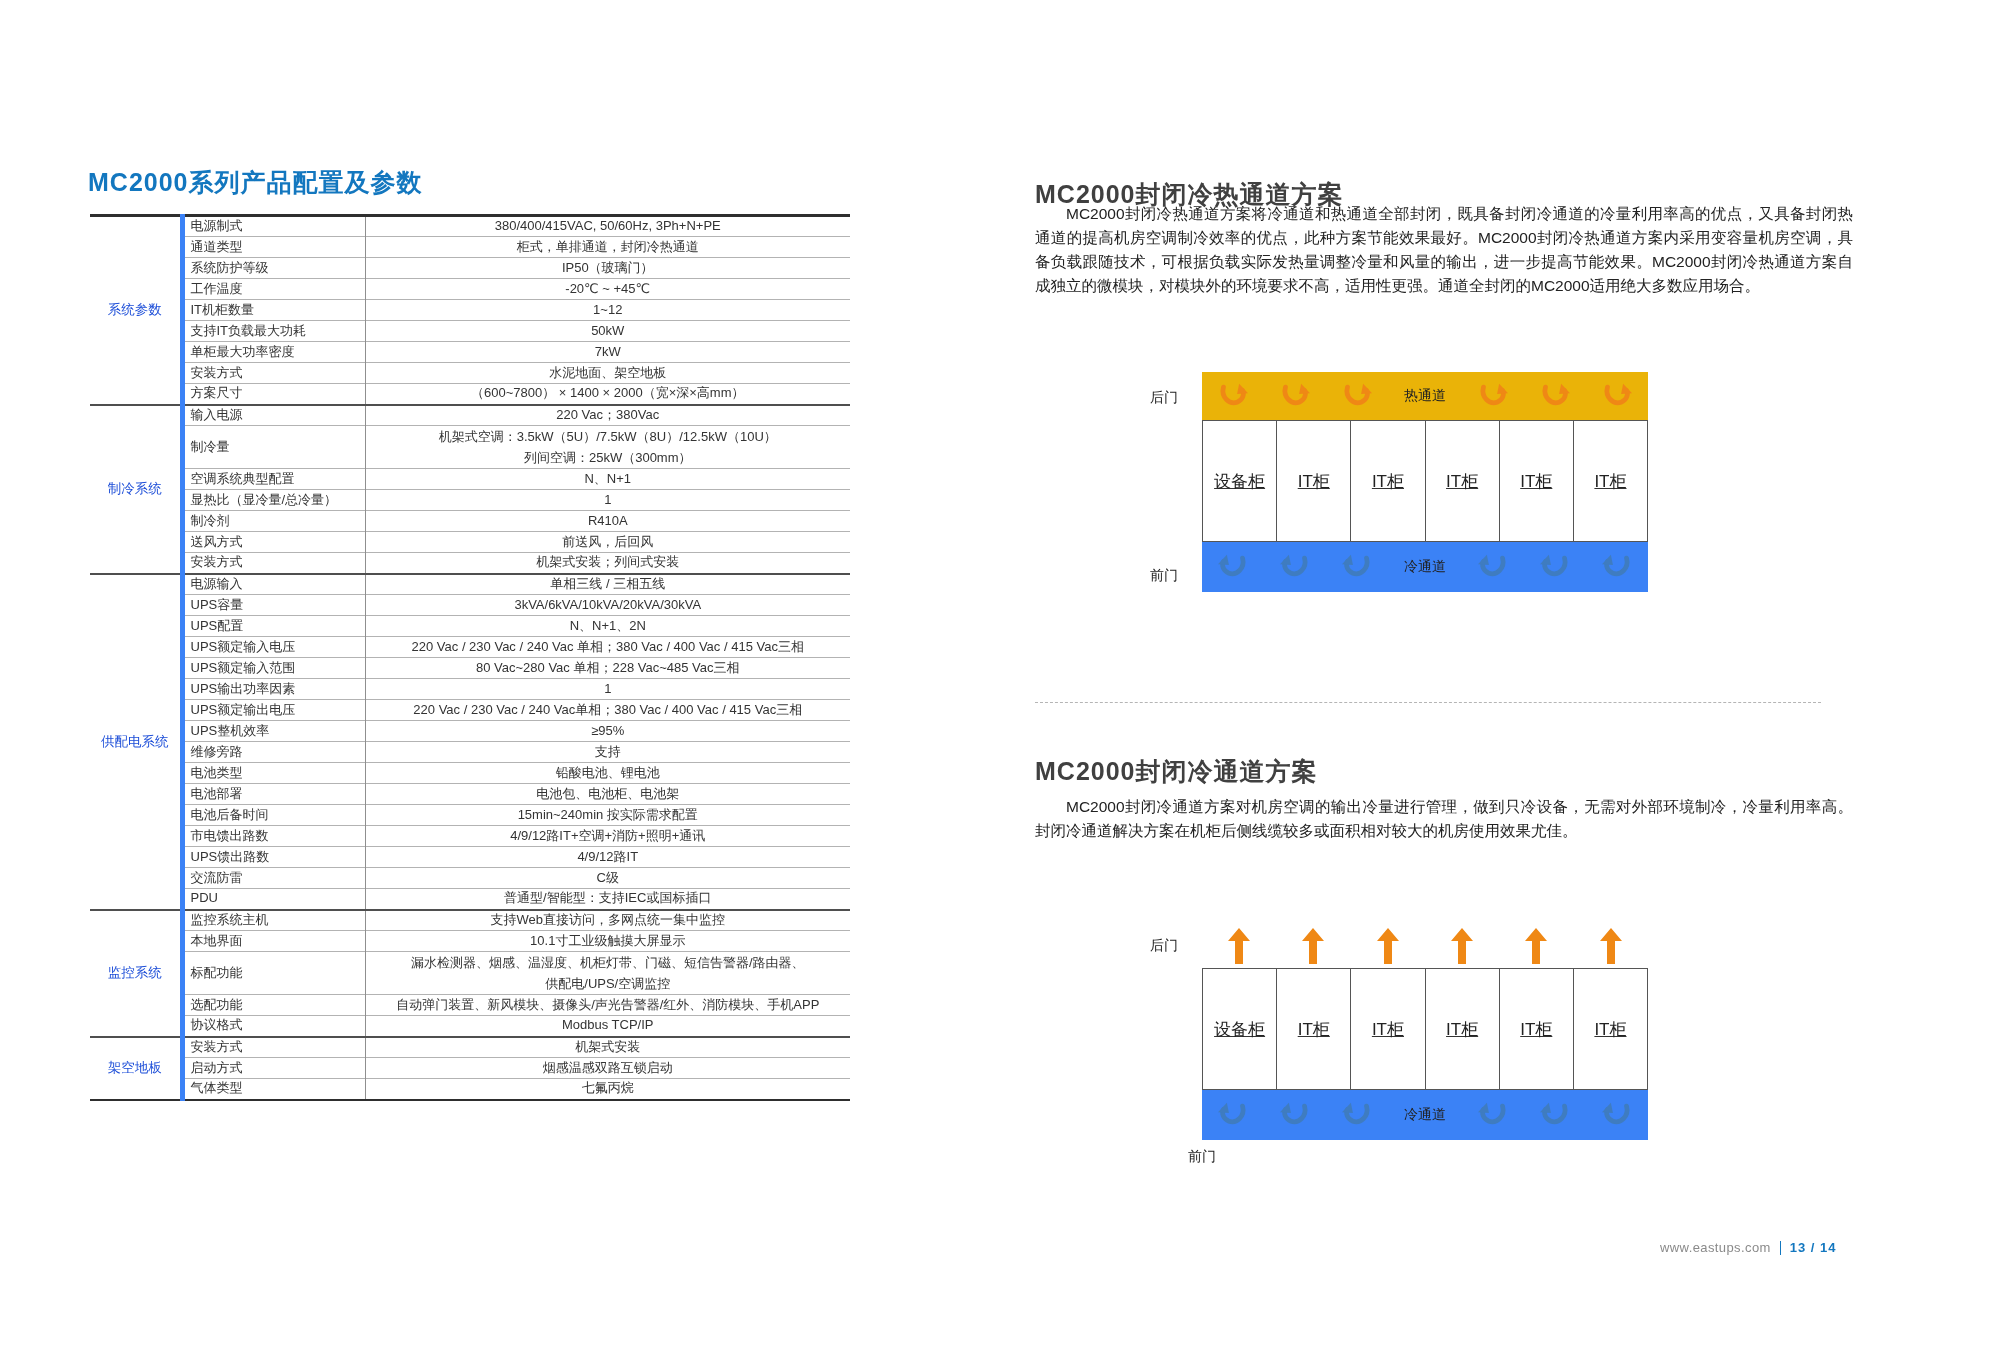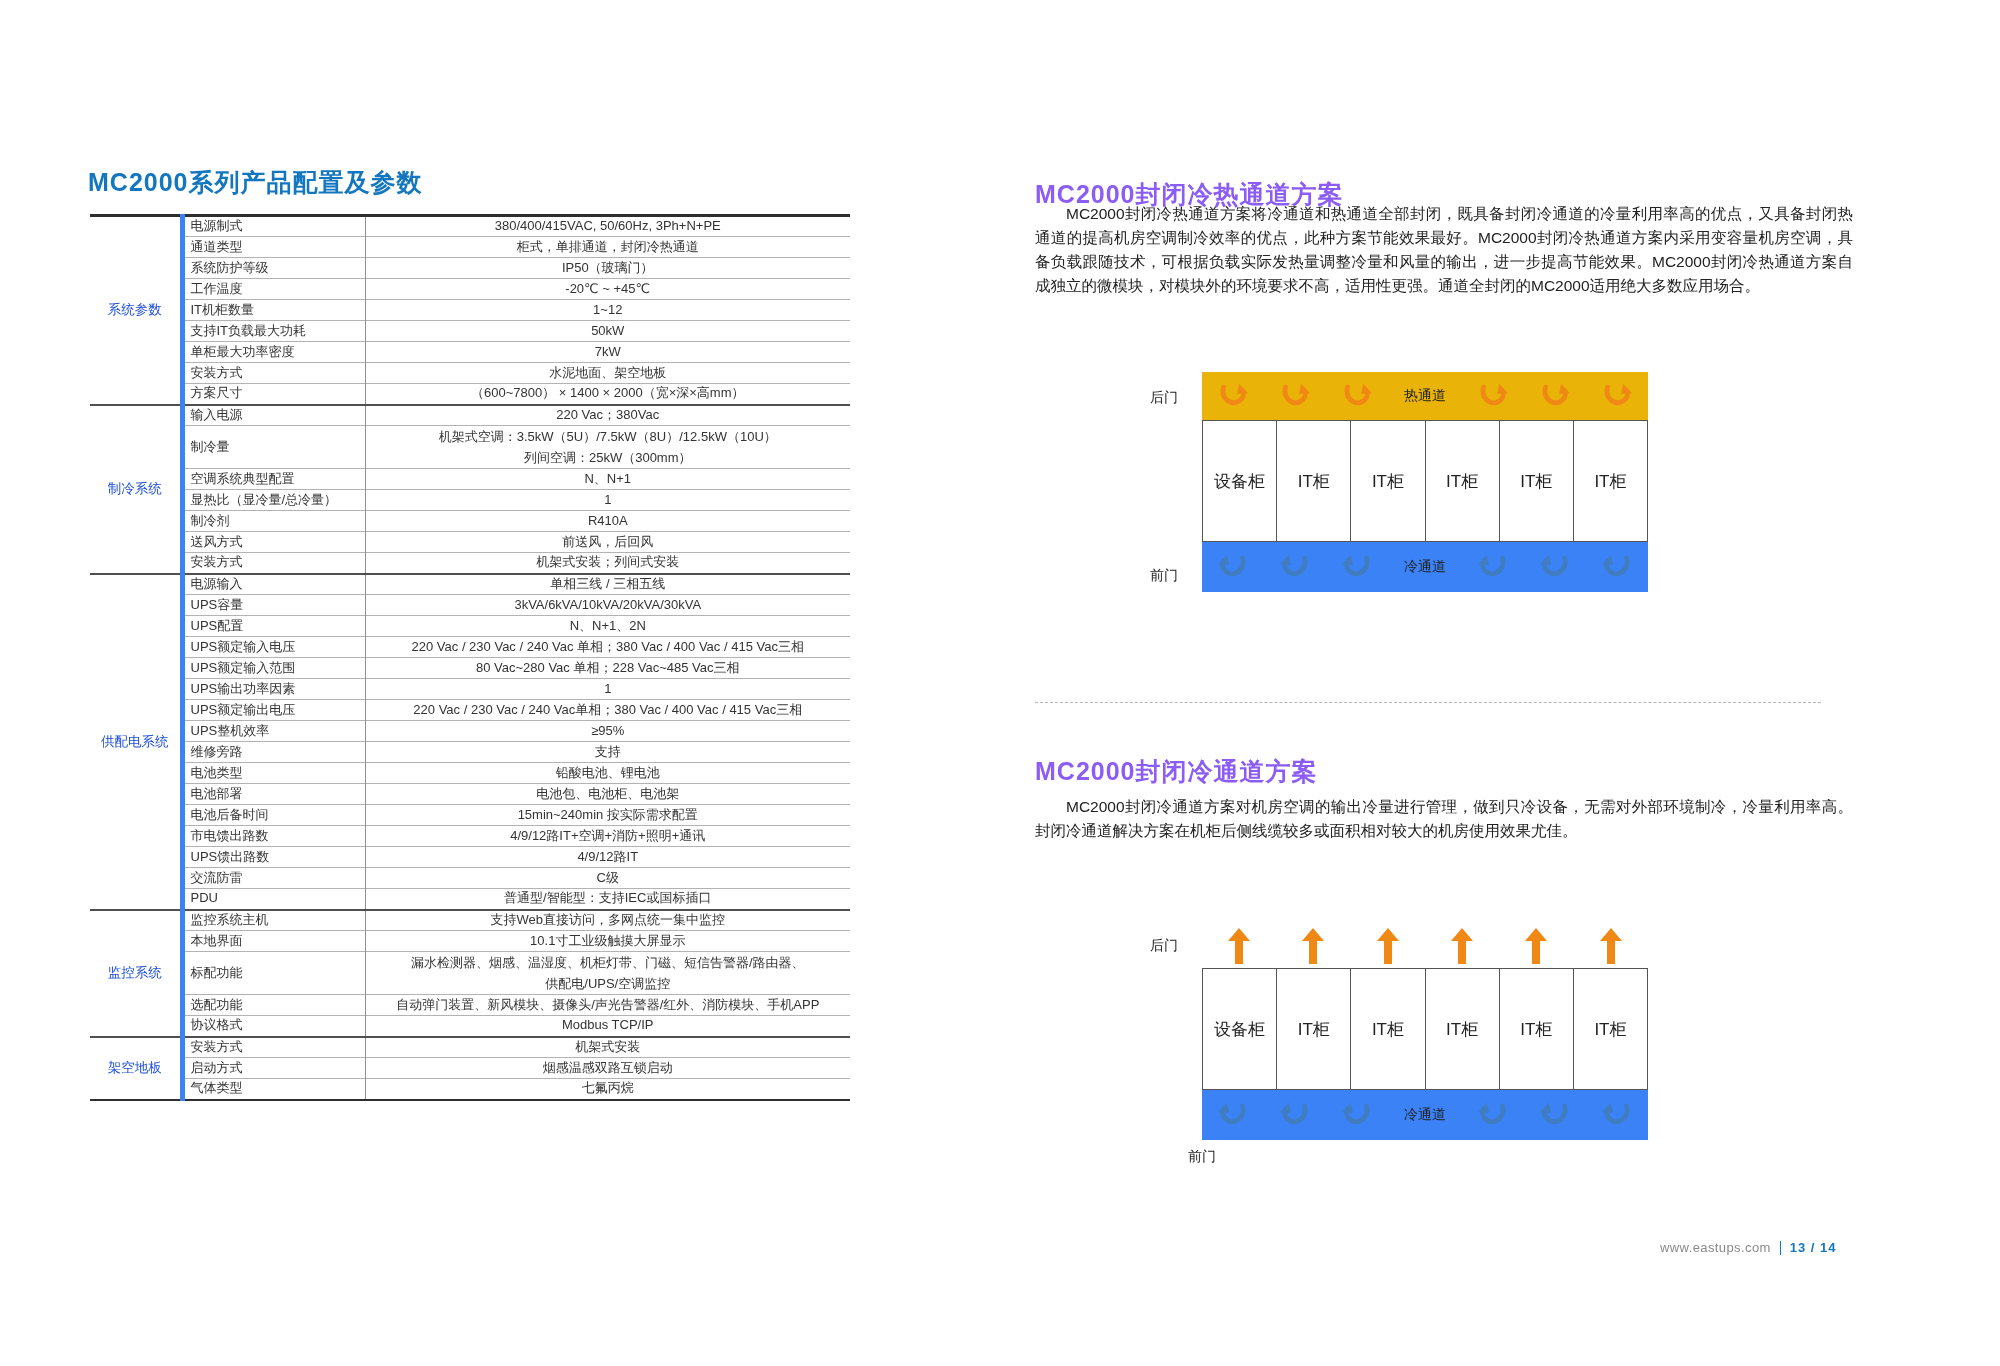--- a/index.html
+++ b/index.html
@@ -15,37 +15,37 @@
                 overflow:hidden;white-space:nowrap;}
   table.spec tr.sec td{border-top:2px solid #4f4f4f;}
   table.spec tr:first-child td{border-top:none;}
   td.cat{border-right:5px solid #3b82f6;text-align:center;font-size:13.5px;color:#1d4ed8;white-space:nowrap;}
   td.lbl{border-right:1px solid #8f8f8f;text-align:left;padding-left:12px;}
   td.val{text-align:center;}
   tr.dbl td{height:42px;}
   td.val .vline{height:21px;line-height:21px;}
 
   
-  .r-title{position:absolute;left:1035px;font-size:25px;font-weight:bold;color:#8b5cf6;letter-spacing:1px;}
+  .r-title{position:absolute;left:1035px;font-size:25px;font-weight:bold;color:#404040;letter-spacing:1px;}
   #r-title-1{top:178px;}
   #r-title-2{top:755px;}
   .para{position:absolute;left:1035px;width:818px;font-size:15.5px;line-height:24px;text-align:justify;
         text-indent:2em;color:#222;}
   #para-1{top:202px;}
   #para-2{top:795px;}
   .dashed-divider{position:absolute;left:1035px;top:702px;width:786px;border-top:1px dashed #b5b5b5;}
 
   .diagram{position:absolute;left:1202px;width:446px;}
   #diagram-1{top:372px;}
   #diagram-2{top:922px;}
   .band{display:flex;align-items:center;justify-content:space-around;width:100%;}
   .hot-band{height:48px;background:#eab308;}
   .cold-band{height:50px;background:#3b82f6;}
   .band-label{font-size:14px;color:#222;white-space:nowrap;}
-  .cab-row{display:flex;height:122px;border:1px solid #555;box-sizing:border-box;background:#fff;}
+  .cab-row{display:flex;height:122px;border:1px solid #555;box-sizing:border-box;background:#fff;text-decoration:underline;}
   .cab{flex:1;display:flex;align-items:center;justify-content:center;font-size:17px;color:#222;}
   .cab + .cab{border-left:1px solid #555;}
   .swirl{width:30px;height:28px;transform:scaleY(-1);}
   .cold-band .swirl{transform:scale(-1,-1);}
   .arrow-row{display:flex;align-items:flex-end;justify-content:space-around;height:44px;margin-bottom:2px;}
   .uparrow{width:22px;height:40px;}
   .door-label{position:absolute;font-size:14px;color:#222;white-space:nowrap;}
   #d1-rear{left:-52px;top:17px;}
   #d1-front{left:-52px;top:195px;}
   #d2-rear{left:-52px;top:15px;}

